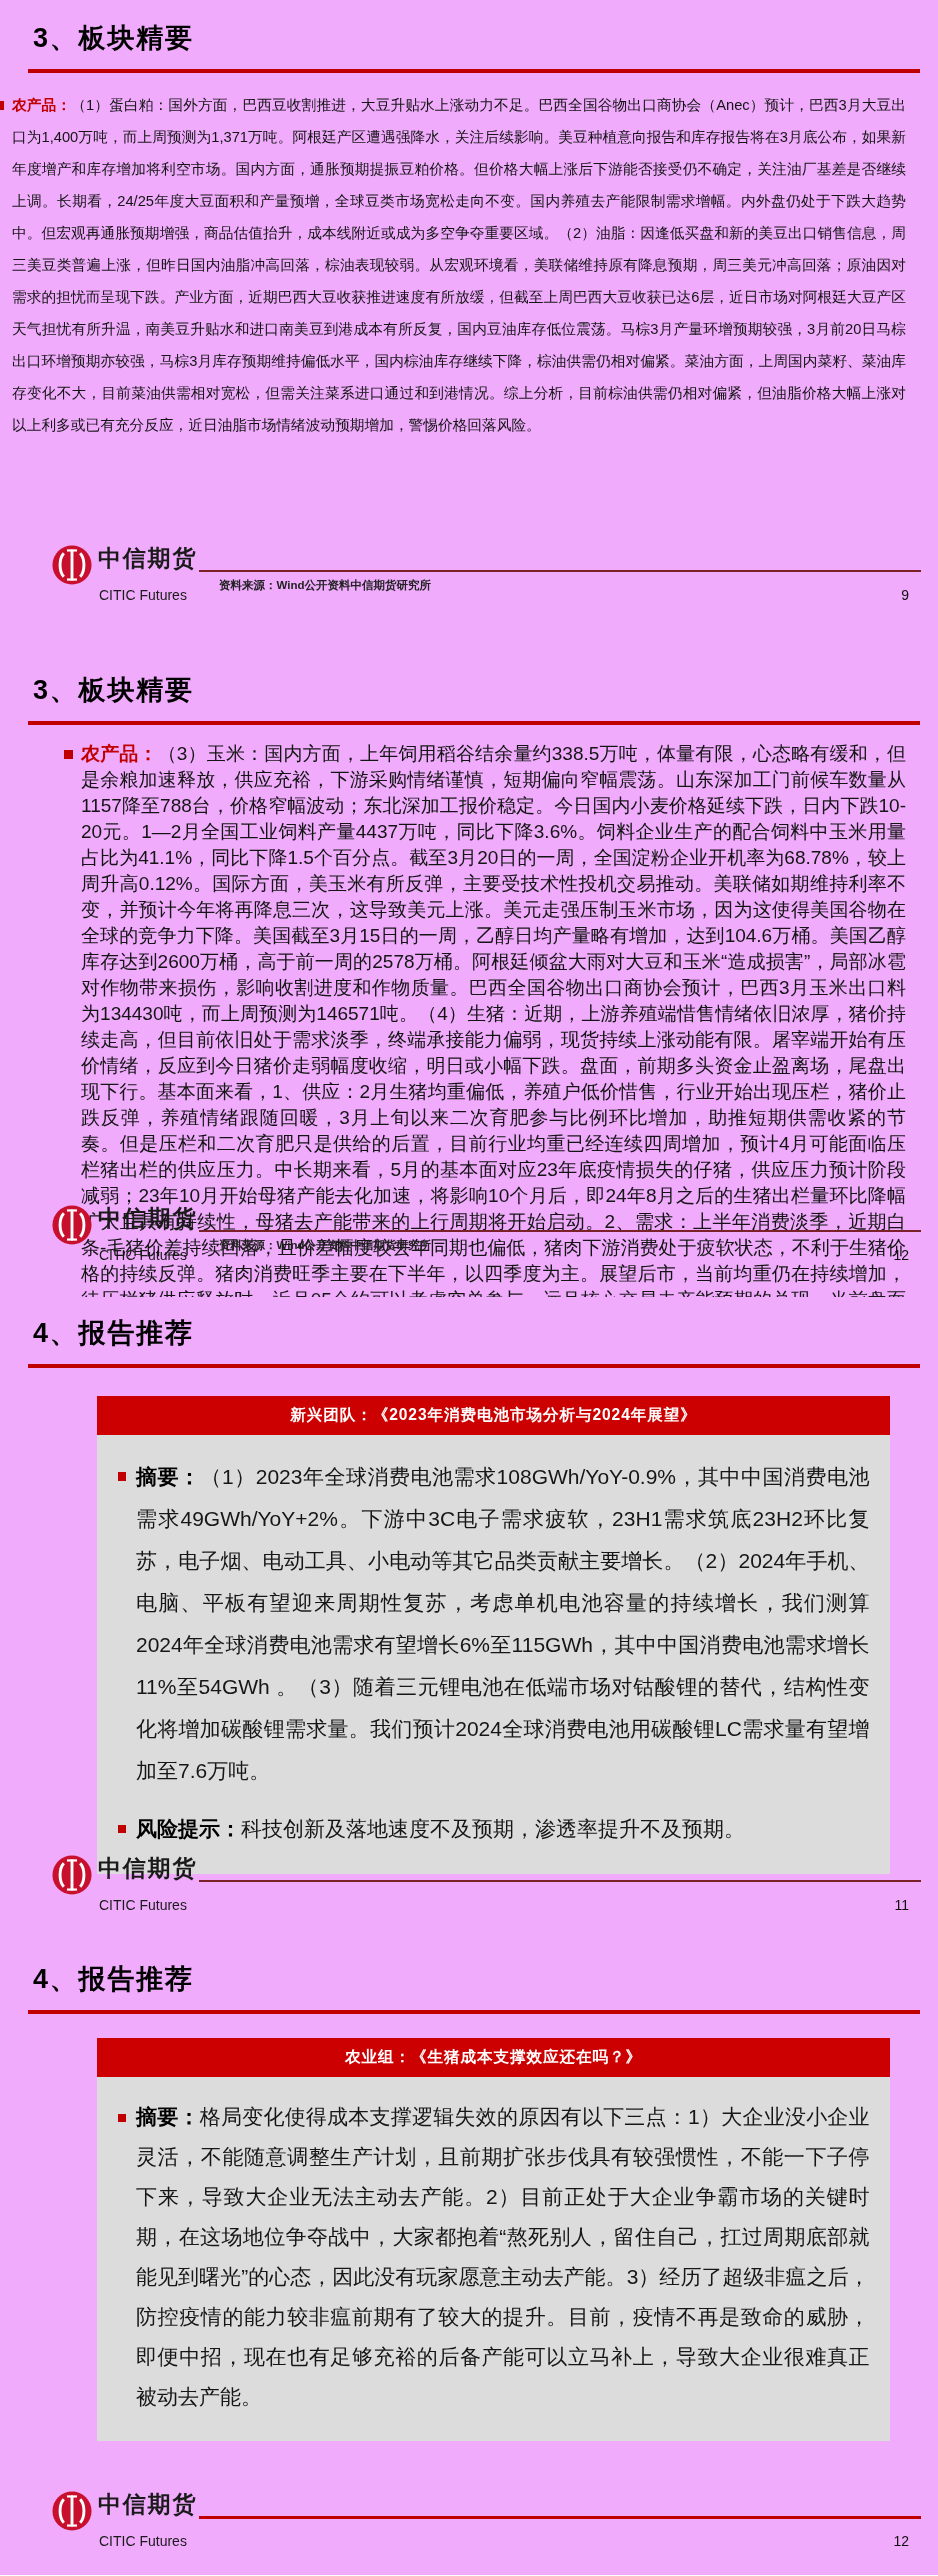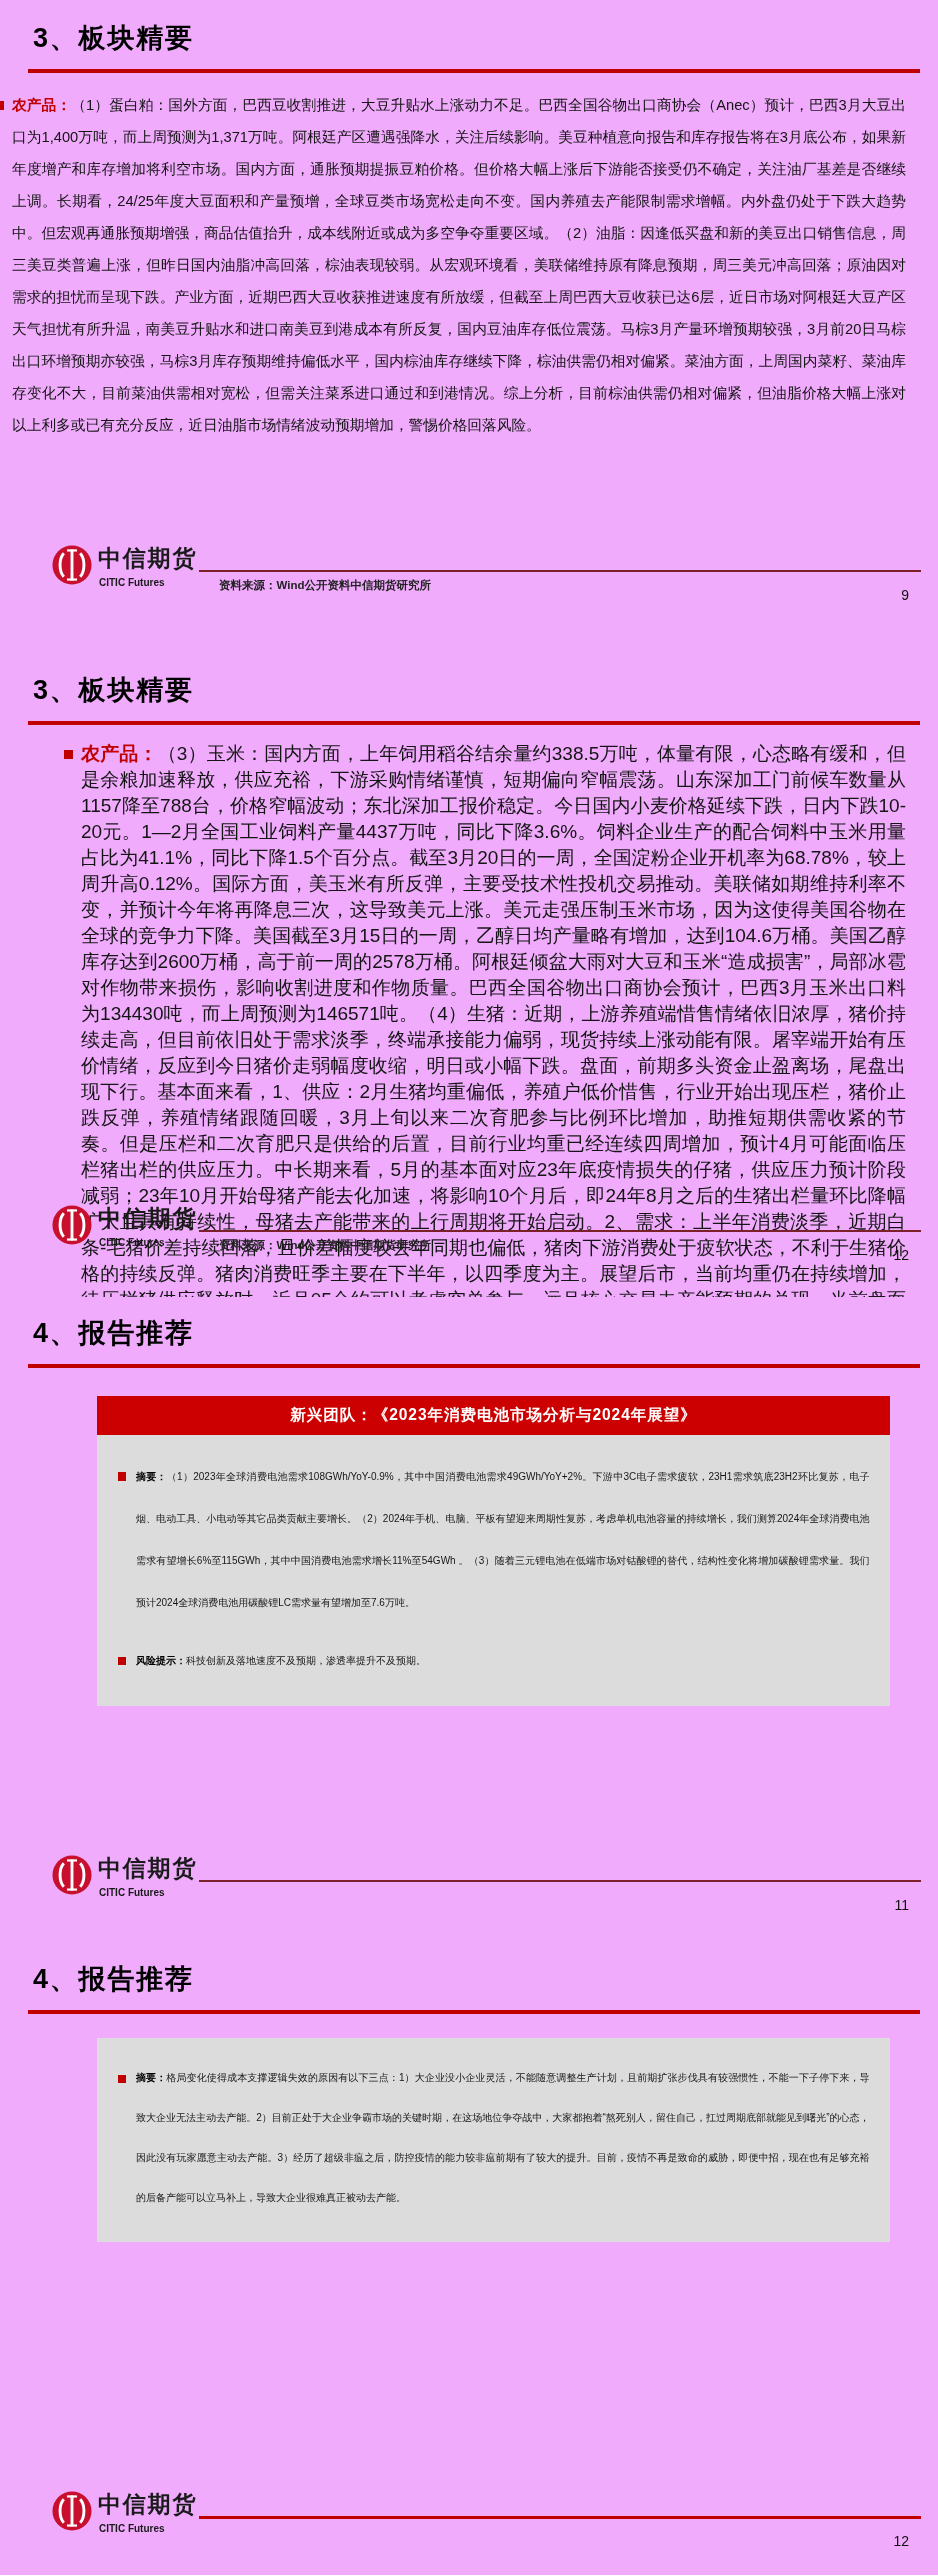--- a/index.html
+++ b/index.html
@@ -66,21 +66,21 @@
     padding:9.2px 3.7px;
   }
   .reco-body{
     background:#dcdcdc;
     padding:7.4px 13px 24px 11px;
   }
   .reco-item{
     position:relative;
     margin:13px 7.4px 0 28px;
     text-align:justify;
-    font-size:10px;
+    font-size:21px;
     line-height:42px;
     color:#161616;
   }
   .page-12 .reco-item{line-height:40px;}
   .reco-item > .bullet-sq{left:-18.4px;top:16.6px;}
   .item-label{font-weight:bold;color:#000000;}
   .reco-item.risk{margin-top:16.6px;}
 
   
   .footer{position:absolute;left:0;right:0;height:74px;}
@@ -89,22 +89,22 @@
   .page-11 .footer{top:558px;}
   .page-12 .footer{top:578px;}
 
   .logo-mark{position:absolute;left:52px;top:0px;}
   .logo-cn{
     position:absolute;left:98px;top:-1.8px;
     font-size:23px;font-weight:bold;letter-spacing:1.8px;color:#1a1a1a;
     font-family:"Liberation Serif","DejaVu Serif",serif;
   }
   .logo-en{
-    position:absolute;left:99px;top:32px;
-    font-size:10px;font-weight:bold;color:#1a1a1a;
+    position:absolute;left:99px;top:42px;
+    font-size:14px;font-weight:normal;color:#1a1a1a;
   }
   .footer-rule{
     position:absolute;left:199px;right:16.6px;top:25px;height:1.8px;
     background:#7b1f28;
   }
   .page-12 .footer-rule{background:#c00000;height:2.8px;}
   .footer-source{
     position:absolute;left:219px;top:33px;
     font-size:11.5px;font-weight:bold;color:#222222;
   }
@@ -201,20 +201,21 @@
     <div class="logo-en">CITIC Futures</div>
     <div class="footer-rule"></div>
     <div class="page-number">11</div>
   </div>
 </section>
 
 <section class="page page-12">
   <h2 class="page-title">4、报告推荐</h2>
   <div class="title-rule"></div>
   <div class="reco-card">
+    <div class="reco-banner">农业组：《生猪成本支撑效应还在吗？》</div>
     <div class="reco-body">
       <div class="reco-item">
         <span class="bullet-sq"></span><span class="item-label">摘要：</span><span>格局变化使得成本支撑逻辑失效的原因有以下三点：1）大企业没小企业灵活，不能随意调整生产计划，且前期扩张步伐具有较强惯性，不能一下子停下来，导致大企业无法主动去产能。2）目前正处于大企业争霸市场的关键时期，在这场地位争夺战中，大家都抱着“熬死别人，留住自己，扛过周期底部就能见到曙光”的心态，因此没有玩家愿意主动去产能。3）经历了超级非瘟之后，防控疫情的能力较非瘟前期有了较大的提升。目前，疫情不再是致命的威胁，即便中招，现在也有足够充裕的后备产能可以立马补上，导致大企业很难真正被动去产能。</span>
       </div>
     </div>
   </div>
   <div class="footer">
     <svg class="logo-mark" width="40" height="40" viewBox="0 0 44 44">
       <circle cx="22" cy="22" r="21.5" fill="#c8102e"></circle>
       <g stroke="#ffffff" stroke-width="3.2" fill="none">

